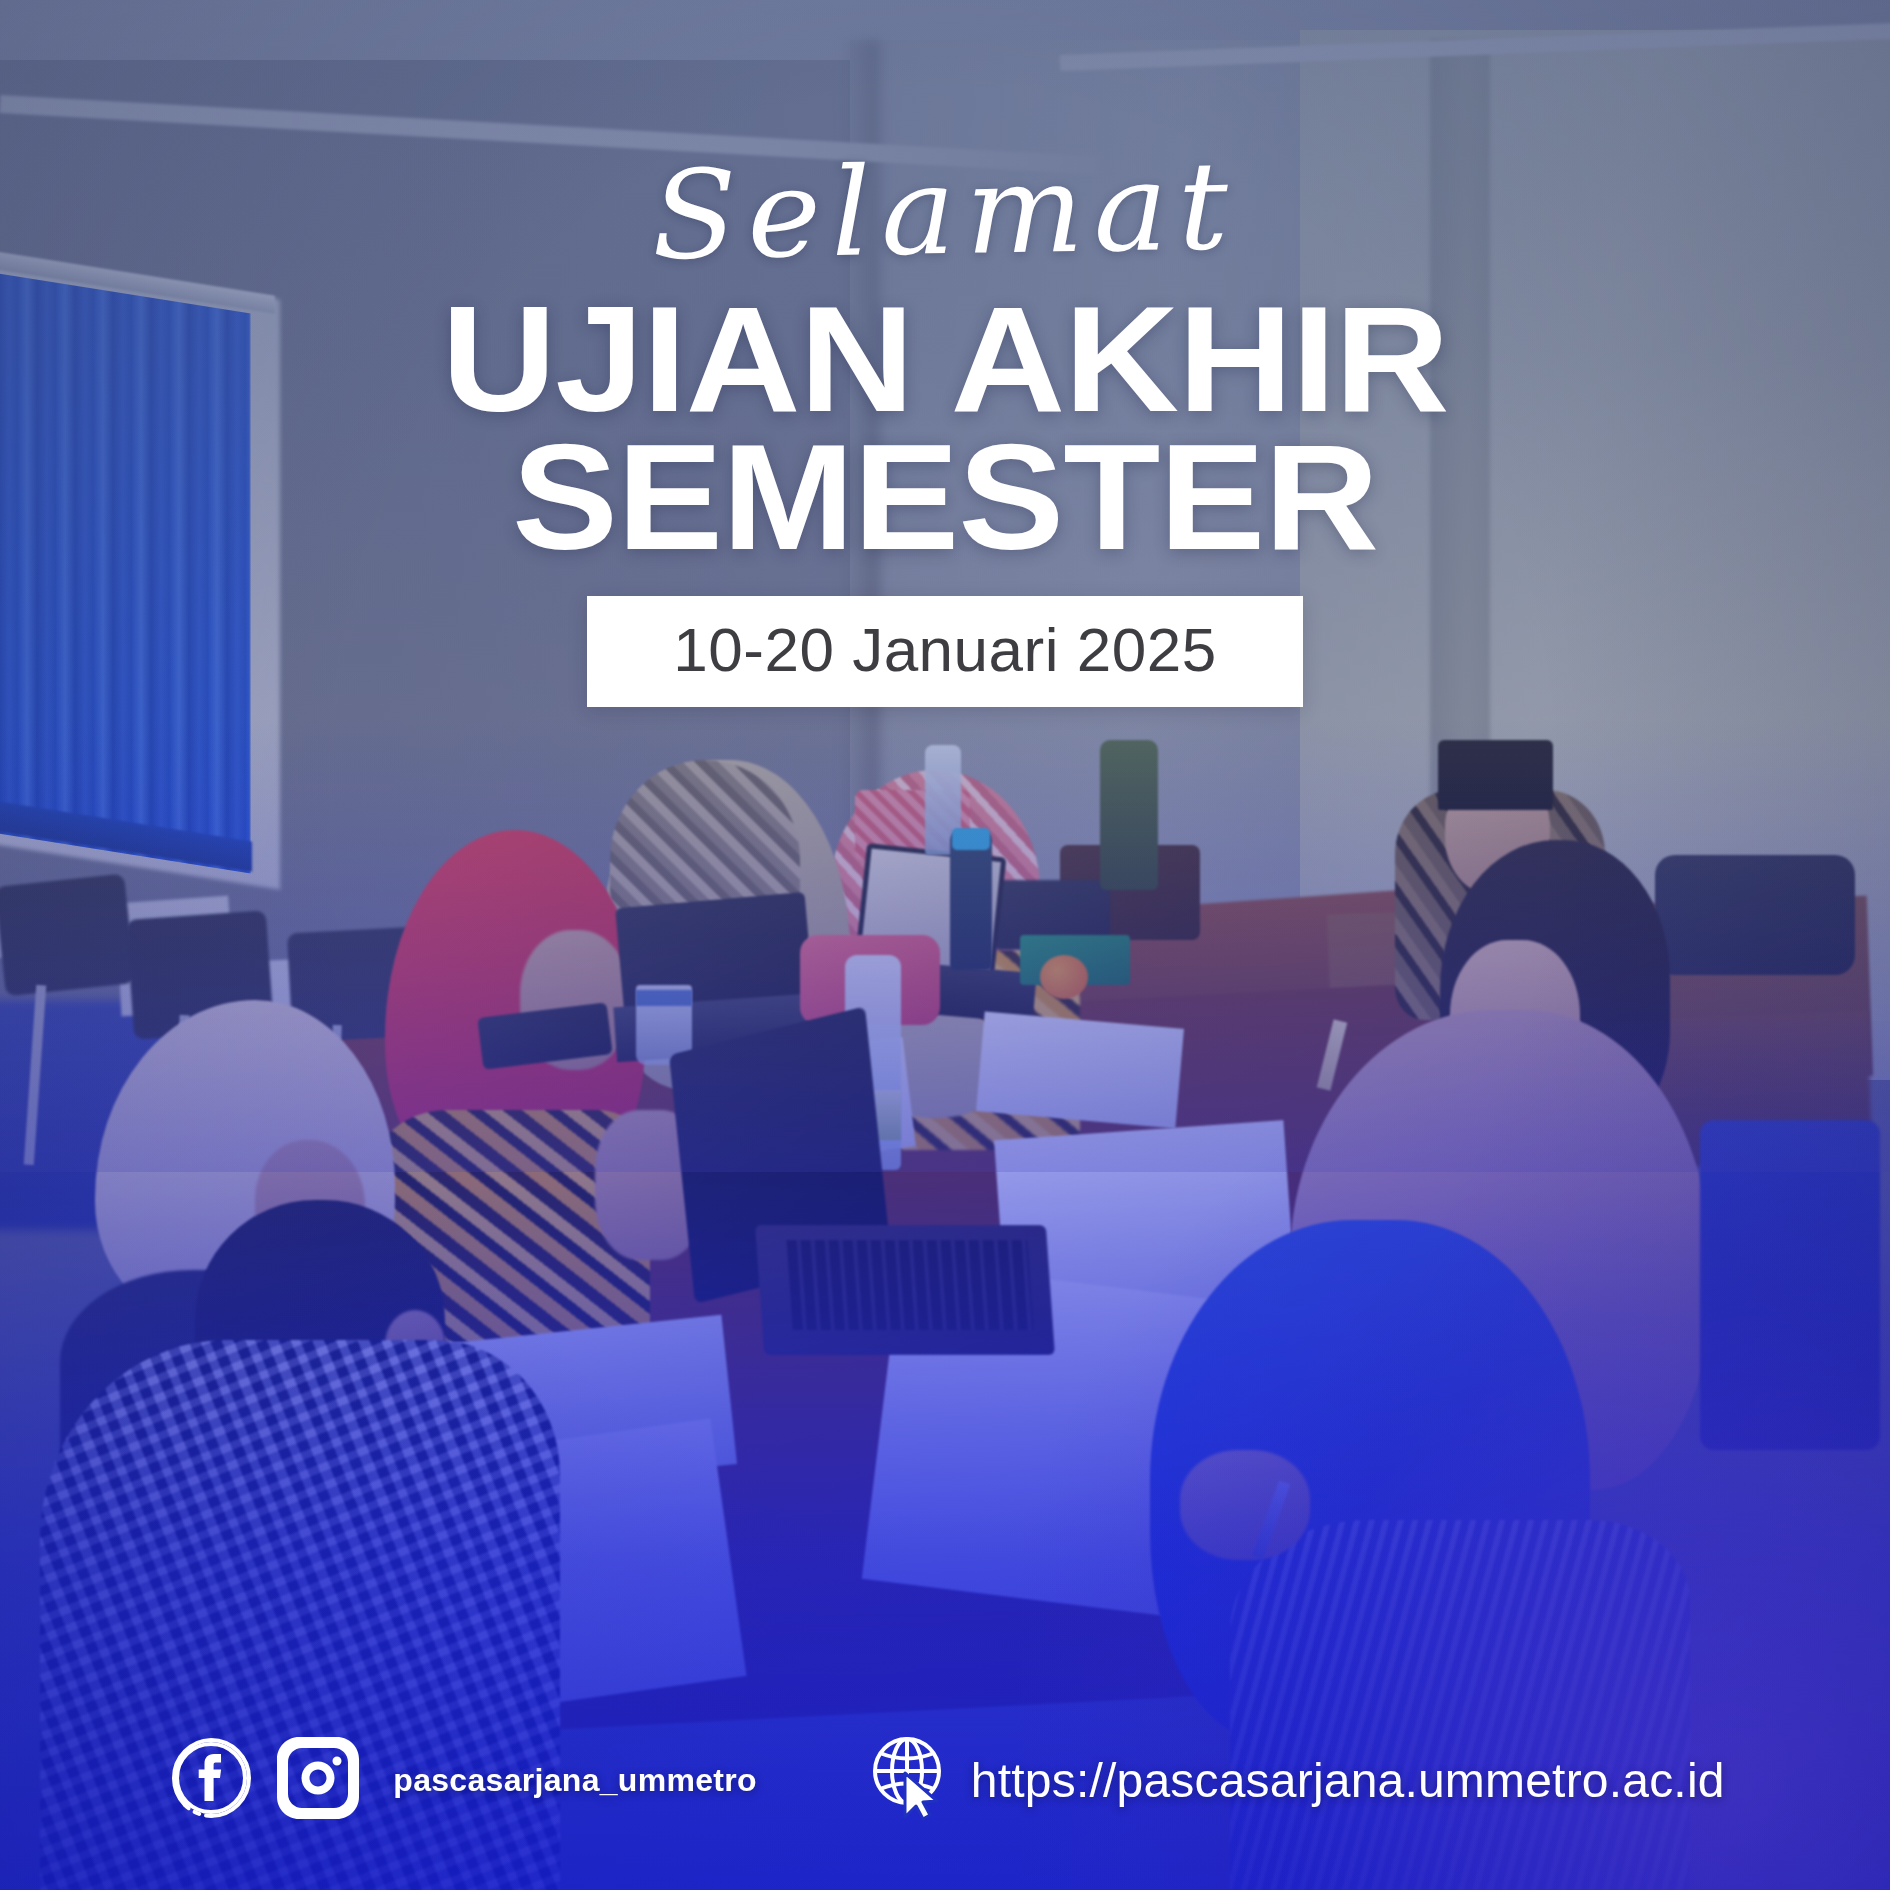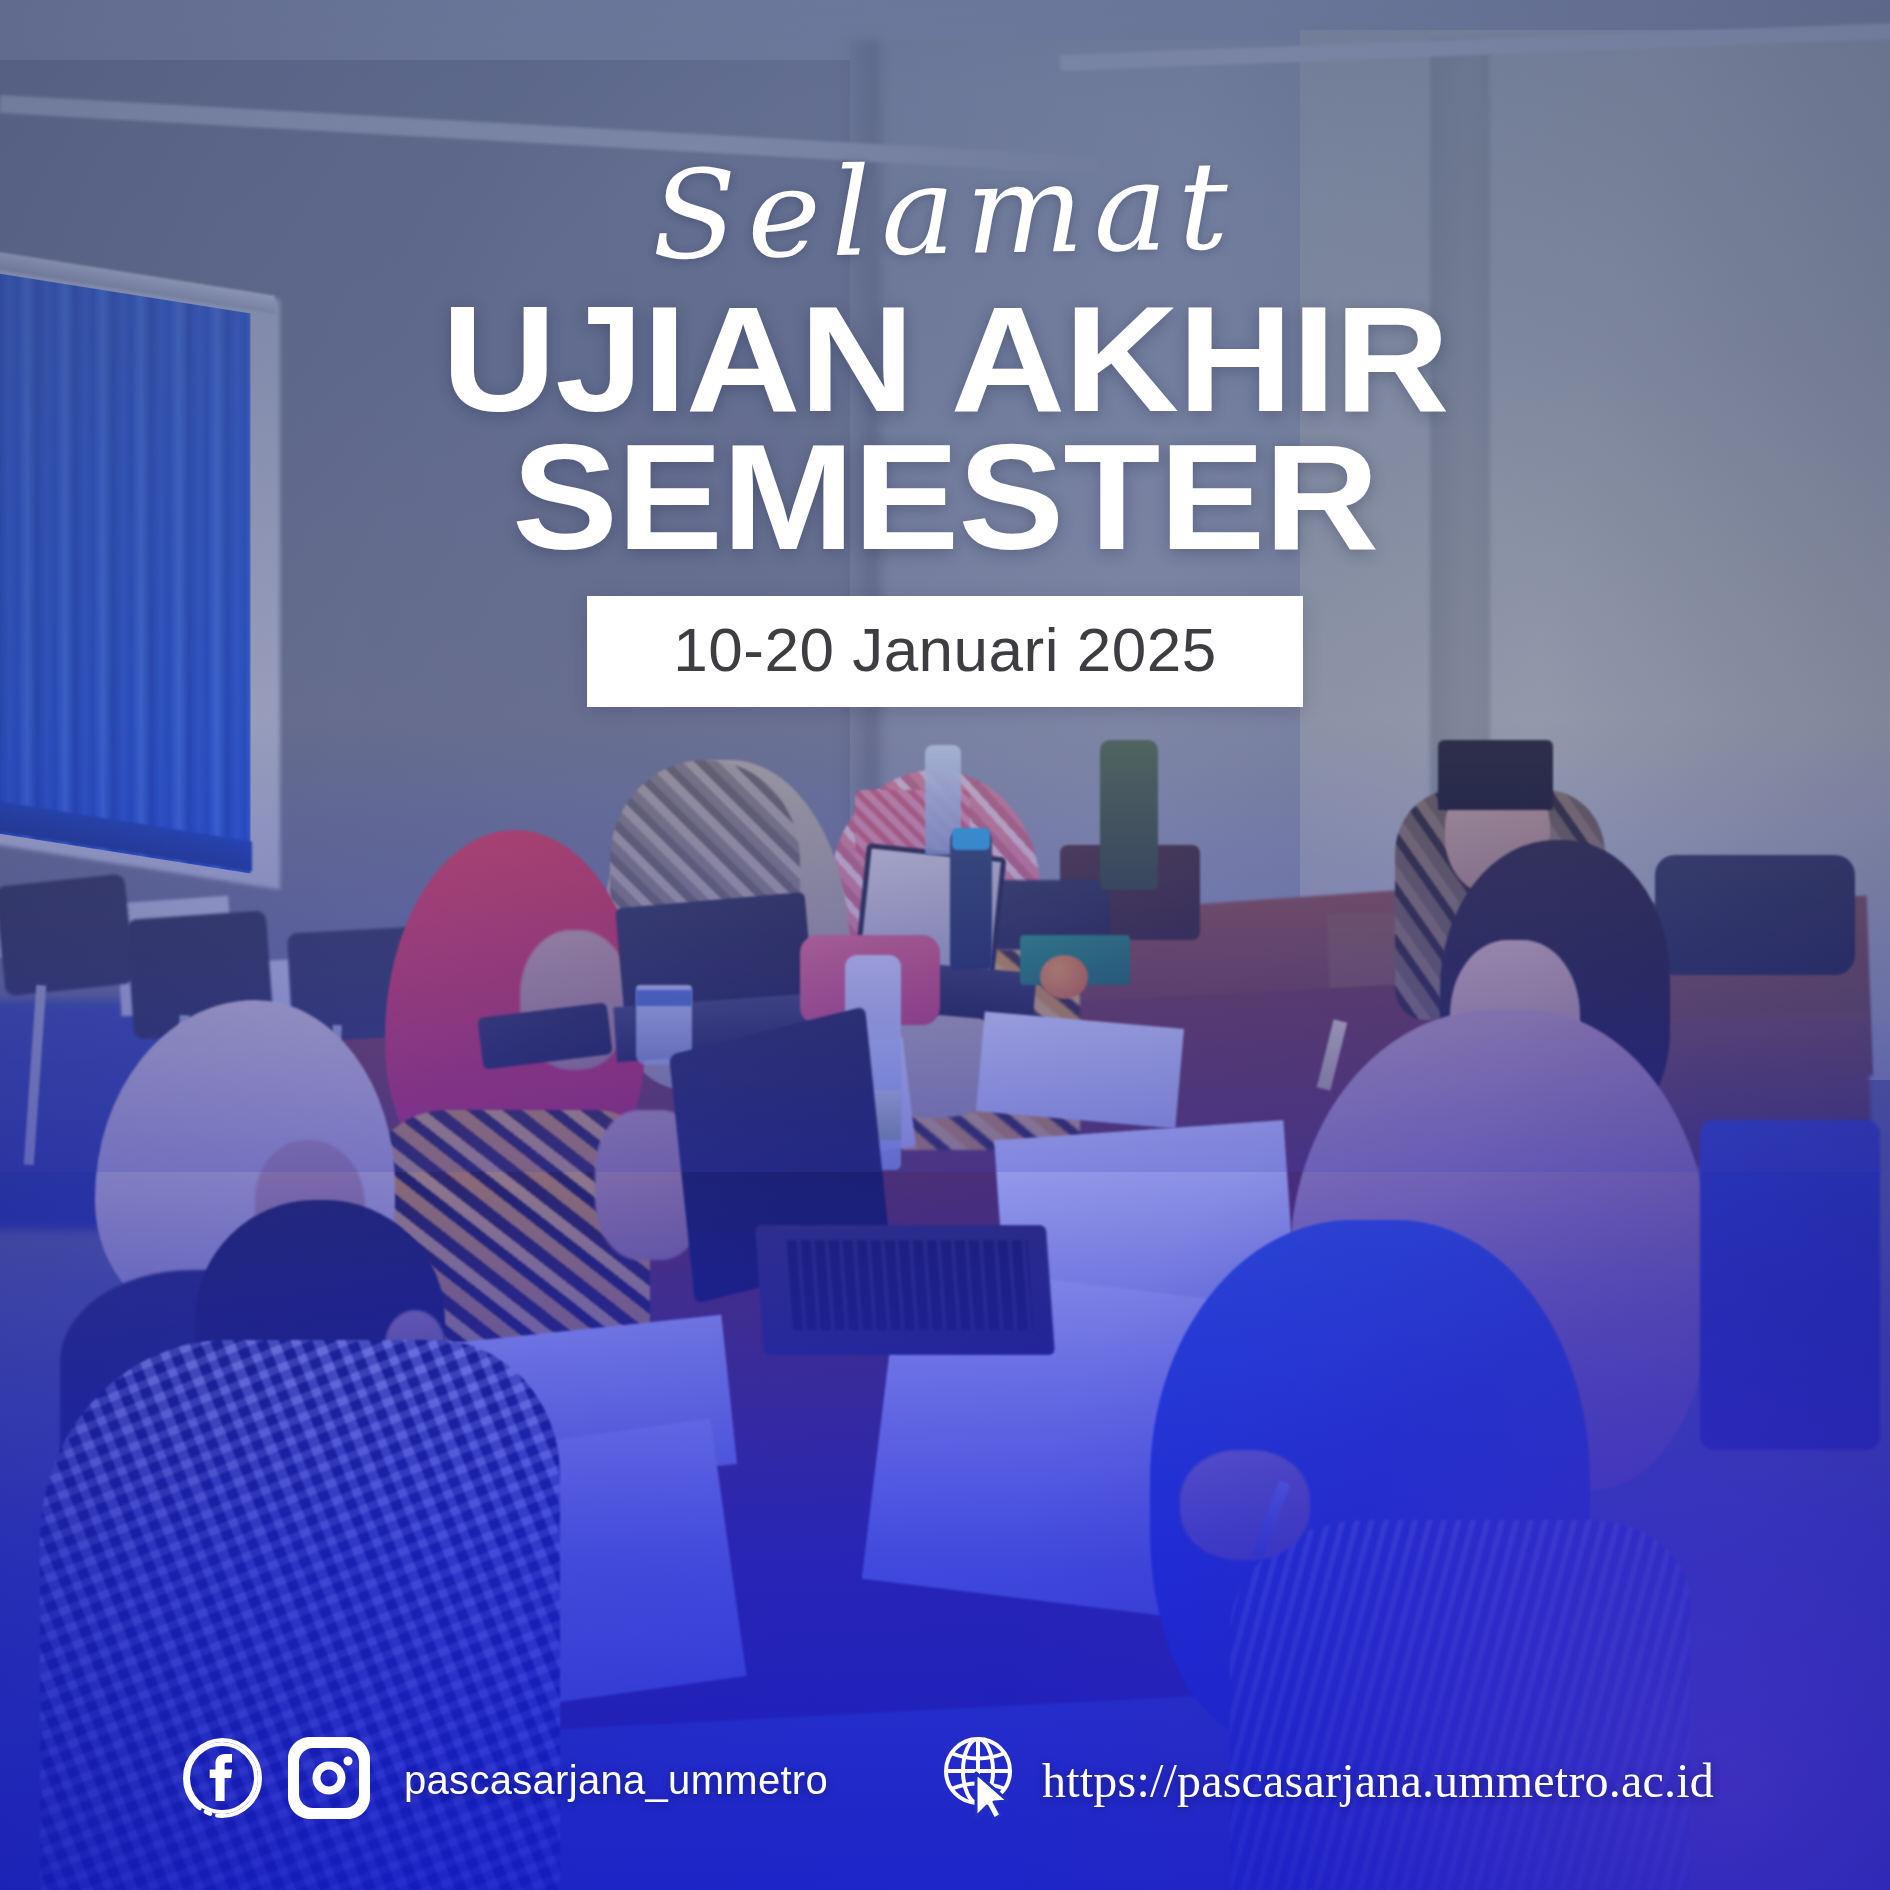--- a/index.html
+++ b/index.html
@@ -306,28 +306,28 @@
   }
 
   
   .footer{
     position:absolute;left:0;right:0;bottom:62px;
     display:flex;align-items:center;justify-content:center;
     gap:0px;
   }
   .social-group{display:flex;align-items:center;gap:18px;}
   .handle{
-    color:#fff;font-size:40px;font-family:"Liberation Sans", sans-serif;
-    font-weight:400;letter-spacing:.3px;margin-left:14px;
+    color:#fff;font-size:32px;font-family:"Liberation Sans", sans-serif;
+    font-weight:700;letter-spacing:.3px;margin-left:14px;
     text-shadow:0 2px 8px rgba(10,14,60,.45);
     white-space:nowrap;
   }
   .web-group{display:flex;align-items:center;margin-left:110px;}
   .weburl{
-    color:#fff;font-size:48px;font-family:Liberation Serif, serif;
+    color:#fff;font-size:48px;font-family:Liberation Sans, sans-serif;
     font-weight:400;letter-spacing:.2px;margin-left:14px;
     text-shadow:0 2px 8px rgba(10,14,60,.45);
     white-space:nowrap;
   }
   .ico{display:block;}
 </style>
 </head>
 <body>
 
 <div id="poster">

